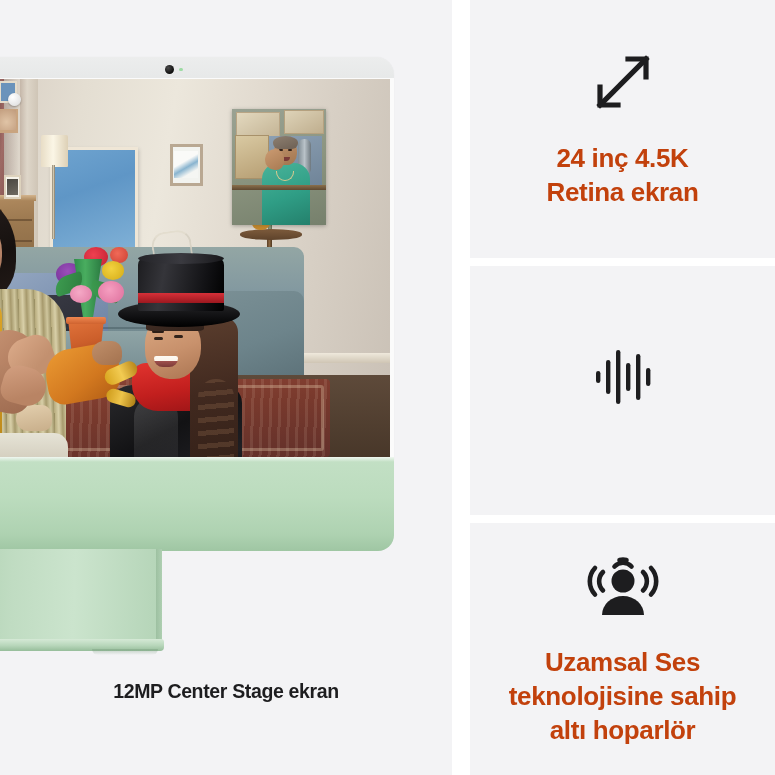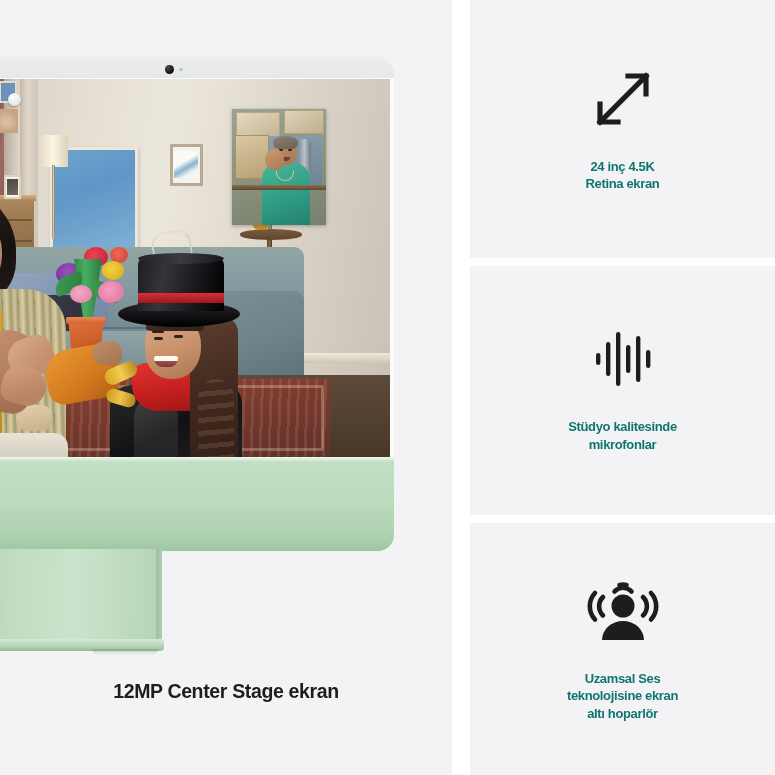--- a/index.html
+++ b/index.html
@@ -678,25 +678,25 @@
 
   .fp-icon {
     display: flex;
     align-items: center;
     justify-content: center;
     margin-bottom: 22px;
   }
   .fp-icon svg { display: block; }
   .fp-label {
     text-align: center;
-    font-size: 13px;
+    font-size: 26px;
     font-weight: 700;
     line-height: 1.32;
     letter-spacing: -0.35px;
-    color: #0f766e;
+    color: #c2410c;
     white-space: pre-line;
   }
   .fp1 .fp-icon { margin-bottom: 26px; }
   .fp2 .fp-icon { margin-bottom: 28px; }
   .fp3 .fp-icon { margin-bottom: 24px; }
 </style>
 </head>
 <body>
 
 <div id="stage">
@@ -867,22 +867,20 @@
           <g fill="#1d1d1f">
             <rect x="4" y="25" width="4.4" height="12" rx="2.2"></rect>
             <rect x="14" y="14" width="4.4" height="34" rx="2.2"></rect>
             <rect x="24" y="4" width="4.4" height="54" rx="2.2"></rect>
             <rect x="34" y="17" width="4.4" height="28" rx="2.2"></rect>
             <rect x="44" y="8" width="4.4" height="46" rx="2.2"></rect>
             <rect x="54" y="22" width="4.4" height="18" rx="2.2"></rect>
           </g>
         </svg>
       </div>
-      <div class="fp-label">Stüdyo kalitesinde
-mikrofonlar</div>
     </div>
 
     <div class="feature-panel fp3">
       <div class="fp-icon">
         <svg width="74" height="70" viewBox="0 0 74 70" aria-hidden="true">
           <g fill="none" stroke="#1d1d1f" stroke-width="4.6" stroke-linecap="round">
 
             <path d="M28.5 15.5 A11.5 11.5 0 0 1 45.5 15.5"></path>
             <path d="M33.5 9.0 A17.5 17.5 0 0 1 40.5 9.0"></path>
 
@@ -892,18 +890,18 @@
             <path d="M57.0 21.0 A13.0 13.0 0 0 1 57.0 39.5"></path>
             <path d="M65.0 17.0 A19.5 19.5 0 0 1 65.0 43.5"></path>
           </g>
 
           <circle cx="37" cy="30" r="11.5" fill="#1d1d1f"></circle>
 
           <path d="M16 64 A21 19 0 0 1 58 64 Z" fill="#1d1d1f"></path>
         </svg>
       </div>
       <div class="fp-label">Uzamsal Ses
-teknolojisine ekran
+teknolojisine sahip
 altı hoparlör</div>
     </div>
 
   </div>
 </div>
 
 </body></html>

